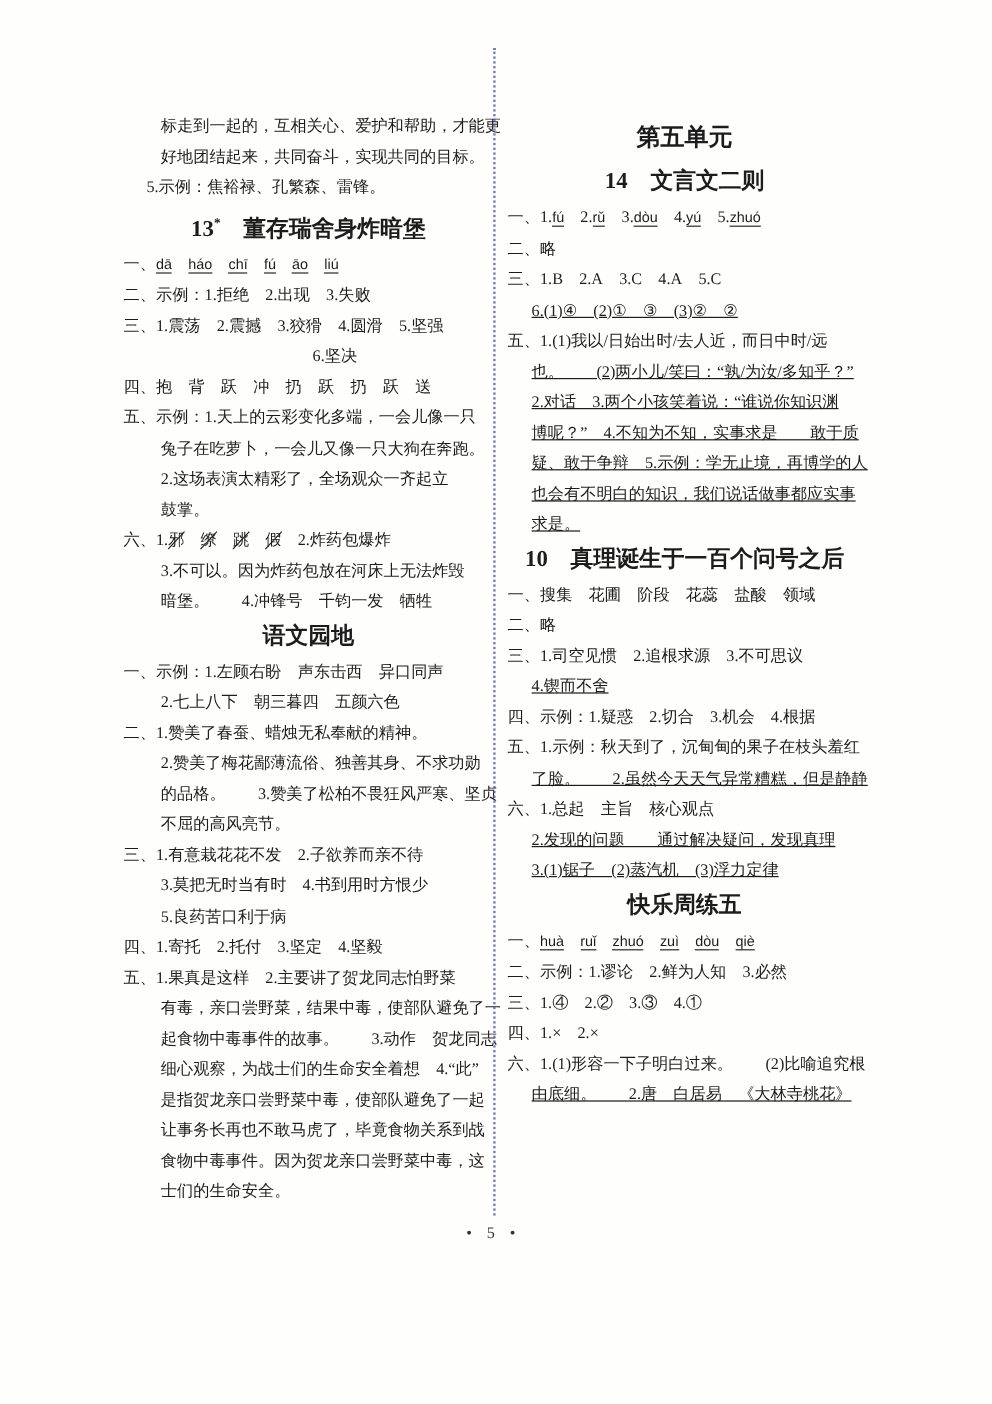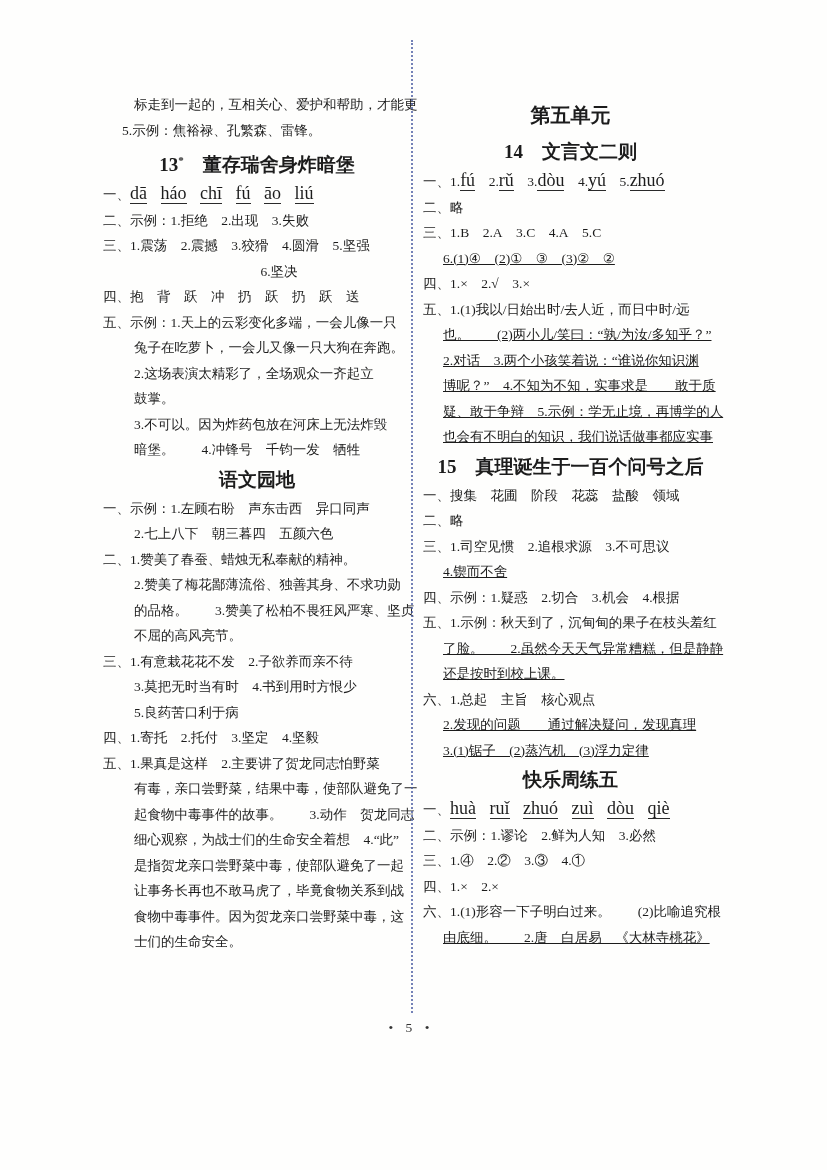--- a/index.html
+++ b/index.html
@@ -19,50 +19,52 @@
   }
   .col-left .ind1{padding-left:19px;}
   .col-left .ind2{padding-left:31px;}
   .col-left .ind3{padding-left:44px;text-align:center;}
   .col-right .ind1{padding-left:20px;text-decoration:underline;}
   .heading{text-align:center;white-space:pre;font-weight:bold;}
   .h-lesson{font-size:19px;line-height:26px;margin:4px 0 3px;}
   .h-unit{font-size:20px;line-height:28px;margin:6px 0 10px;}
   .h-lesson sup{font-size:11px;font-weight:bold;}
   .pinyin{
-    font-family:Liberation Serif, serif;
-    font-size:18px;border-bottom:1.2px solid #2a2a2a;
+    font-family:Liberation Sans, sans-serif;
+    font-size:12px;border-bottom:1.2px solid #2a2a2a;
   }
   .struck{position:relative;display:inline-block;}
   .struck::after{
     content:"";position:absolute;left:-3px;right:-3px;top:48%;
     border-top:1.4px solid #222;transform:rotate(-47deg);
   }
   .page-number{
     position:absolute;left:103px;top:1020px;width:612px;text-align:center;
     font-size:13.5px;color:#333;word-spacing:9px;
   }
 </style>
 </head>
 <body>
 
 <div class="page">
   <div class="col col-left" id="col-left">
       <div class="line ind2"><span>标走到一起的，互相关心、爱护和帮助，才能更</span></div>
+      <div class="line ind2"><span>好地团结起来，共同奋斗，实现共同的目标。</span></div>
       <div class="line ind1"><span>5.示例：焦裕禄、孔繁森、雷锋。</span></div>
       <div class="heading h-lesson"><span>13</span><sup>*</sup><span> 董存瑞舍身炸暗堡</span></div>
       <div class="line ind0"><span>一、</span><span class="pinyin">dā</span><span> </span><span class="pinyin">háo</span><span> </span><span class="pinyin">chī</span><span> </span><span class="pinyin">fú</span><span> </span><span class="pinyin">āo</span><span> </span><span class="pinyin">liú</span></div>
       <div class="line ind0"><span>二、示例：1.拒绝 2.出现 3.失败</span></div>
       <div class="line ind0"><span>三、1.震荡 2.震撼 3.狡猾 4.圆滑 5.坚强</span></div>
       <div class="line ind3"><span>6.坚决</span></div>
       <div class="line ind0"><span>四、抱 背 跃 冲 扔 跃 扔 跃 送</span></div>
       <div class="line ind0"><span>五、示例：1.天上的云彩变化多端，一会儿像一只</span></div>
       <div class="line ind2"><span>兔子在吃萝卜，一会儿又像一只大狗在奔跑。</span></div>
       <div class="line ind2"><span>2.这场表演太精彩了，全场观众一齐起立</span></div>
       <div class="line ind2"><span>鼓掌。</span></div>
+      <div class="line ind0"><span>六、1.</span><span class="struck">邪</span><span> </span><span class="struck">缭</span><span> </span><span class="struck">跳</span><span> </span><span class="struck">假</span><span> 2.炸药包爆炸</span></div>
       <div class="line ind2"><span>3.不可以。因为炸药包放在河床上无法炸毁</span></div>
       <div class="line ind2"><span>暗堡。  4.冲锋号 千钧一发 牺牲</span></div>
       <div class="heading h-lesson"><span>语文园地</span></div>
       <div class="line ind0"><span>一、示例：1.左顾右盼 声东击西 异口同声</span></div>
       <div class="line ind2"><span>2.七上八下 朝三暮四 五颜六色</span></div>
       <div class="line ind0"><span>二、1.赞美了春蚕、蜡烛无私奉献的精神。</span></div>
       <div class="line ind2"><span>2.赞美了梅花鄙薄流俗、独善其身、不求功勋</span></div>
       <div class="line ind2"><span>的品格。  3.赞美了松柏不畏狂风严寒、坚贞</span></div>
       <div class="line ind2"><span>不屈的高风亮节。</span></div>
       <div class="line ind0"><span>三、1.有意栽花花不发 2.子欲养而亲不待</span></div>
@@ -79,36 +81,35 @@
       <div class="line ind2"><span>士们的生命安全。</span></div>
     </div>
   <div class="divider"></div>
   <div class="col col-right" id="col-right">
       <div class="heading h-unit"><span>第五单元</span></div>
       <div class="heading h-lesson"><span>14</span><span> 文言文二则</span></div>
       <div class="line ind0"><span>一、1.</span><span class="pinyin">fú</span><span> 2.</span><span class="pinyin">rǔ</span><span> 3.</span><span class="pinyin">dòu</span><span> 4.</span><span class="pinyin">yú</span><span> 5.</span><span class="pinyin">zhuó</span></div>
       <div class="line ind0"><span>二、略</span></div>
       <div class="line ind0"><span>三、1.B 2.A 3.C 4.A 5.C</span></div>
       <div class="line ind1"><span>6.(1)④ (2)① ③ (3)② ②</span></div>
-      <div class="line ind0"><span>四、1.× 2.√ 3.×</span></div>
       <div class="line ind0"><span>五、1.(1)我以/日始出时/去人近，而日中时/远</span></div>
       <div class="line ind1"><span>也。  (2)两小儿/笑曰：“孰/为汝/多知乎？”</span></div>
       <div class="line ind1"><span>2.对话 3.两个小孩笑着说：“谁说你知识渊</span></div>
       <div class="line ind1"><span>博呢？” 4.不知为不知，实事求是  敢于质</span></div>
       <div class="line ind1"><span>疑、敢于争辩 5.示例：学无止境，再博学的人</span></div>
       <div class="line ind1"><span>也会有不明白的知识，我们说话做事都应实事</span></div>
-      <div class="heading h-lesson"><span>15</span><span> 真理诞生于一百个问号之后</span></div>
+      <div class="line ind1"><span>求是。</span></div>
+      <div class="heading h-lesson"><span>10</span><span> 真理诞生于一百个问号之后</span></div>
       <div class="line ind0"><span>一、搜集 花圃 阶段 花蕊 盐酸 领域</span></div>
       <div class="line ind0"><span>二、略</span></div>
       <div class="line ind0"><span>三、1.司空见惯 2.追根求源 3.不可思议</span></div>
       <div class="line ind1"><span>4.锲而不舍</span></div>
       <div class="line ind0"><span>四、示例：1.疑惑 2.切合 3.机会 4.根据</span></div>
       <div class="line ind0"><span>五、1.示例：秋天到了，沉甸甸的果子在枝头羞红</span></div>
       <div class="line ind1"><span>了脸。  2.虽然今天天气异常糟糕，但是静静</span></div>
-      <div class="line ind1"><span>还是按时到校上课。</span></div>
       <div class="line ind0"><span>六、1.总起 主旨 核心观点</span></div>
       <div class="line ind1"><span>2.发现的问题  通过解决疑问，发现真理</span></div>
       <div class="line ind1"><span>3.(1)锯子 (2)蒸汽机 (3)浮力定律</span></div>
       <div class="heading h-lesson"><span>快乐周练五</span></div>
       <div class="line ind0"><span>一、</span><span class="pinyin">huà</span><span> </span><span class="pinyin">ruǐ</span><span> </span><span class="pinyin">zhuó</span><span> </span><span class="pinyin">zuì</span><span> </span><span class="pinyin">dòu</span><span> </span><span class="pinyin">qiè</span></div>
       <div class="line ind0"><span>二、示例：1.谬论 2.鲜为人知 3.必然</span></div>
       <div class="line ind0"><span>三、1.④ 2.② 3.③ 4.①</span></div>
       <div class="line ind0"><span>四、1.× 2.×</span></div>
       <div class="line ind0"><span>六、1.(1)形容一下子明白过来。  (2)比喻追究根</span></div>
       <div class="line ind1"><span>由底细。  2.唐 白居易 《大林寺桃花》</span></div>

